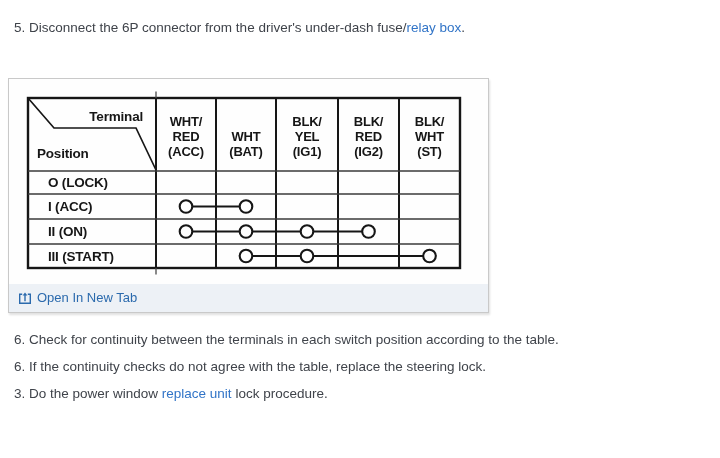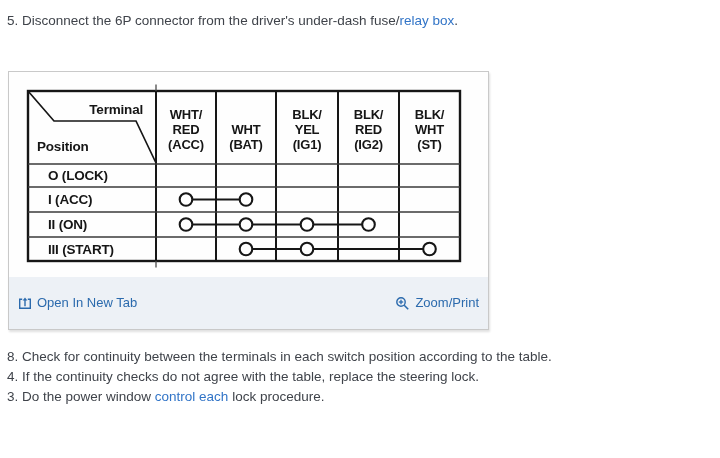--- a/index.html
+++ b/index.html
@@ -2,30 +2,30 @@
 <html><head>
 <meta charset="utf-8">
 <style>
   html,body{margin:0;padding:0;}
   body{
     width:720px;height:458px;overflow:hidden;background:#ffffff;
     font-family:"Liberation Sans","DejaVu Sans",sans-serif;
     font-size:13.5px;line-height:20px;color:#3f434a;
   }
   .content{padding:11px 4px 0 3px;}
-  p.step{margin:0;text-indent:4px;}
+  p.step{margin:7px;text-indent:4px;}
   .inline-link{color:#3174c7;cursor:pointer;text-decoration:none;}
   .figure-panel{
     width:479px;border:1px solid #c9c9c9;margin:40px 0 0 5px;
     background:#ffffff;box-shadow:1px 2px 2px rgba(0,0,0,0.12);text-align:right;
   }
   .scan-area{display:block;background:#fefefe;}
   .figure-footer{
     height:28px;background:#edf1f6;display:flex;align-items:center;
-    justify-content:space-between;padding:12px 9px;font-size:13px;
+    justify-content:space-between;padding:0 9px;font-size:13px;
   }
   .figure-link{
     display:flex;align-items:center;gap:5px;color:#2b6aad;cursor:pointer;
   }
   .figure-link svg{display:block;}
   .steps-block{margin-top:17px;}
 </style>
 </head>
 <body>
 
@@ -83,31 +83,22 @@
       </svg>
     <div class="figure-footer">
       <div class="figure-link">
         <svg width="14" height="14" viewBox="0 0 14 14">
           <path d="M4.2,3.2 H1.7 V12.3 H12.3 V3.2 H9.8" fill="none" stroke="#2b6aad" stroke-width="1.4"></path>
           <line x1="7" y1="10.2" x2="7" y2="3" stroke="#2b6aad" stroke-width="1.4"></line>
           <path d="M4.6,4.4 L7,1.6 L9.4,4.4 Z" fill="#2b6aad"></path>
         </svg>
         <span>Open In New Tab</span>
       </div>
-      <div class="figure-link">
-        <svg width="15" height="15" viewBox="0 0 15 15">
-          <circle cx="6" cy="6" r="4.2" fill="none" stroke="#2b6aad" stroke-width="1.4"></circle>
-          <line x1="9.2" y1="9.2" x2="13.2" y2="13.2" stroke="#2b6aad" stroke-width="1.6"></line>
-          <line x1="3.8" y1="6" x2="8.2" y2="6" stroke="#2b6aad" stroke-width="1.3"></line>
-          <line x1="6" y1="3.8" x2="6" y2="8.2" stroke="#2b6aad" stroke-width="1.3"></line>
-        </svg>
-        <span>Zoom/Print</span>
-      </div>
     </div>
   </div>
 
   <div class="steps-block">
-    <p class="step">8. Check for continuity between the terminals in each switch position according to the table.</p>
-    <p class="step">4. If the continuity checks do not agree with the table, replace the steering lock.</p>
-    <p class="step"><span>3. Do the power window </span><span class="inline-link">control each</span><span> lock procedure.</span></p>
+    <p class="step">6. Check for continuity between the terminals in each switch position according to the table.</p>
+    <p class="step">6. If the continuity checks do not agree with the table, replace the steering lock.</p>
+    <p class="step"><span>3. Do the power window </span><span class="inline-link">replace unit</span><span> lock procedure.</span></p>
   </div>
 
 </div>
 
 </body></html>

